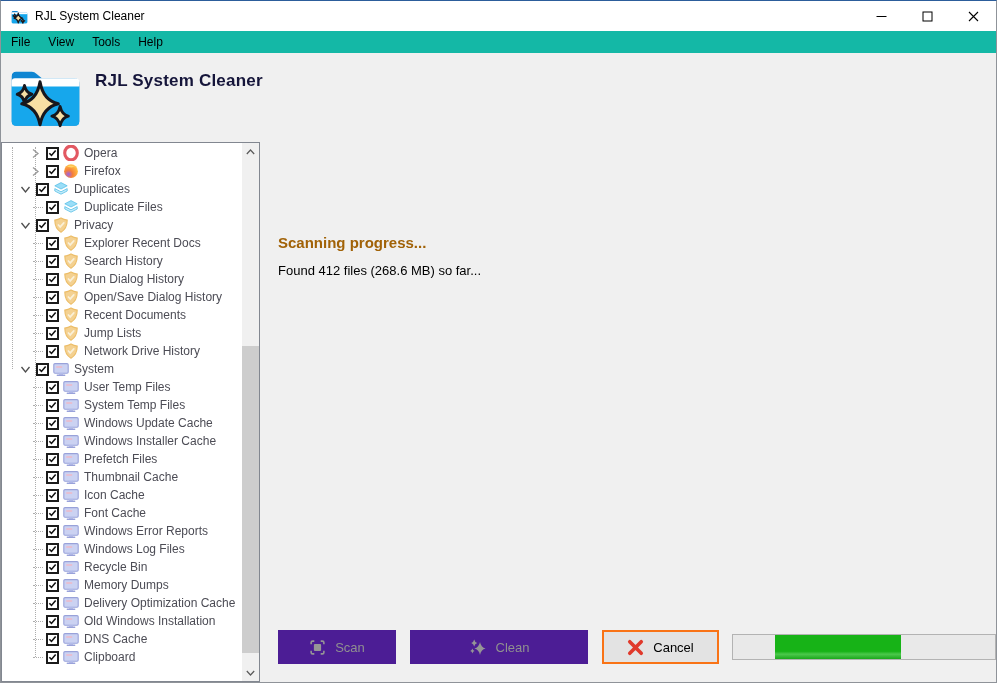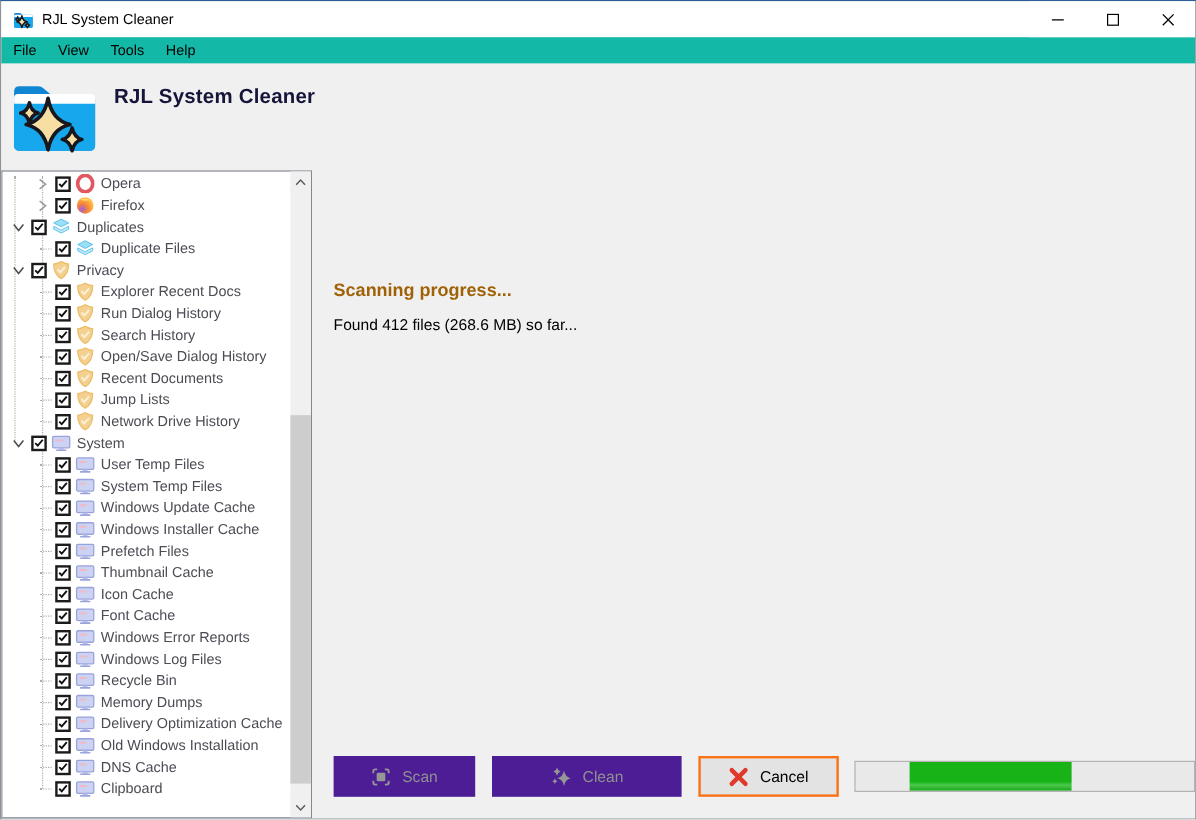--- a/index.html
+++ b/index.html
@@ -31,21 +31,21 @@
   .content { position:absolute; top:141px; left:0; right:0; bottom:0; }
 
   .tree-panel { position:absolute; left:0; top:0; width:259px; height:100%;
                 background:#fff; border:1px solid #828790; }
   .tree-inner { position:absolute; inset:0 17px 0 0; overflow:hidden; }
   .guide { position:absolute; border-left:1px dotted #adadad; width:0; }
   .guide-root { left:10px; top:4px; height:222px; }
   .guide-child { left:33px; top:4px; height:510px; }
   .tree-rows { position:absolute; top:1px; left:0; right:0; }
   .tree-row { height:18px; display:flex; align-items:center; font-size:12px; position:relative; }
-  .tree-row.lvl0 { padding-left:6px; }
+  .tree-row.lvl0 { padding-left:16px; }
   .tree-row.lvl1 { padding-left:26px; }
   .expander { width:15px; height:14px; flex:0 0 auto; display:flex; align-items:center; justify-content:center; }
   .expander svg { display:block; }
   .stubline { width:10px; margin-left:5px; border-top:1px dotted #adadad; }
   .cbx { width:13px; height:13px; flex:0 0 auto; border:2px solid #1b1b1b; background:#fff; margin:0 4px 0 3px; display:flex; align-items:center; justify-content:center; }
   .cbx svg { display:block; }
   .node-icon { width:16px; height:16px; flex:0 0 auto; margin-right:5px; }
   .node-icon svg { width:16px; height:16px; display:block; }
   .node-label { color:#4c4c55; white-space:nowrap; }
 
@@ -57,21 +57,21 @@
   
   .main-panel { position:absolute; left:259px; top:0; right:0; bottom:0; background:#f0f0f0; }
   .status-title { position:absolute; left:18px; top:92px; font-size:15px; font-weight:700; color:#a16207; }
   .status-detail { position:absolute; left:18px; top:121px; font-size:13px; color:#000000; }
 
   .action-row { position:absolute; left:18px; right:0; bottom:18px; height:34px; display:flex; align-items:flex-start; }
   .btn { height:34px; display:flex; align-items:center; justify-content:center; gap:9px; font-size:13px; font-family:"Liberation Sans",sans-serif; cursor:default; }
   .btn svg { display:block; flex:0 0 auto; }
   .btn-disabled { background:#4c1d95; border:none; color:#909090; }
   .btn-scan { width:118px; margin-right:14px; }
-  .btn-clean { width:158px; margin-right:14px; }
+  .btn-clean { width:178px; margin-right:14px; }
   .btn-cancel { width:117px; margin-right:13px; background:#e3e3e3; border:2px solid #f97316; color:#000; }
   .progressbar { flex:1; height:26px; margin-top:4px; background:#e9e9e9; border:1px solid #b3b3b3; position:relative; overflow:hidden; }
   .progress-fill { position:absolute; top:0; bottom:0;
                    background:linear-gradient(180deg,#17b317 0%,#17b317 68%,#4cc84c 80%,#1aa81a 100%); }
 </style>
 </head>
 <body>
 
 <div class="window">
 
@@ -259,38 +259,38 @@
                 <svg width="10" height="10" viewBox="0 0 12 12">
                   <path d="M1.8 6.4 L4.6 9.2 L10.2 2.6" stroke="#111" stroke-width="2.1" fill="none"></path>
                 </svg>
               </span>
               <span class="node-icon">
                 <svg viewBox="0 0 16 16">
                   <path d="M8 1 C10 2.2 12.6 2.9 14.2 3.1 C14.2 8.6 11.6 13.2 8 15.2 C4.4 13.2 1.8 8.6 1.8 3.1 C3.4 2.9 6 2.2 8 1 Z" fill="#f4d191" stroke="#ecbd67" stroke-width="1.1"></path>
                   <path d="M5.4 8 L7.2 9.9 L10.8 5.9" stroke="#faf0d8" stroke-width="1.7" fill="none" stroke-linecap="round"></path>
                 </svg>
               </span>
-              <span class="node-label">Run Dialog History</span>
+              <span class="node-label">Search History</span>
             </div>
             <div class="tree-row lvl1">
               <span class="expander">
                 <span class="stubline"></span>
               </span>
               <span class="cbx">
                 <svg width="10" height="10" viewBox="0 0 12 12">
                   <path d="M1.8 6.4 L4.6 9.2 L10.2 2.6" stroke="#111" stroke-width="2.1" fill="none"></path>
                 </svg>
               </span>
               <span class="node-icon">
                 <svg viewBox="0 0 16 16">
                   <path d="M8 1 C10 2.2 12.6 2.9 14.2 3.1 C14.2 8.6 11.6 13.2 8 15.2 C4.4 13.2 1.8 8.6 1.8 3.1 C3.4 2.9 6 2.2 8 1 Z" fill="#f4d191" stroke="#ecbd67" stroke-width="1.1"></path>
                   <path d="M5.4 8 L7.2 9.9 L10.8 5.9" stroke="#faf0d8" stroke-width="1.7" fill="none" stroke-linecap="round"></path>
                 </svg>
               </span>
-              <span class="node-label">Search History</span>
+              <span class="node-label">Run Dialog History</span>
             </div>
             <div class="tree-row lvl1">
               <span class="expander">
                 <span class="stubline"></span>
               </span>
               <span class="cbx">
                 <svg width="10" height="10" viewBox="0 0 12 12">
                   <path d="M1.8 6.4 L4.6 9.2 L10.2 2.6" stroke="#111" stroke-width="2.1" fill="none"></path>
                 </svg>
               </span>

